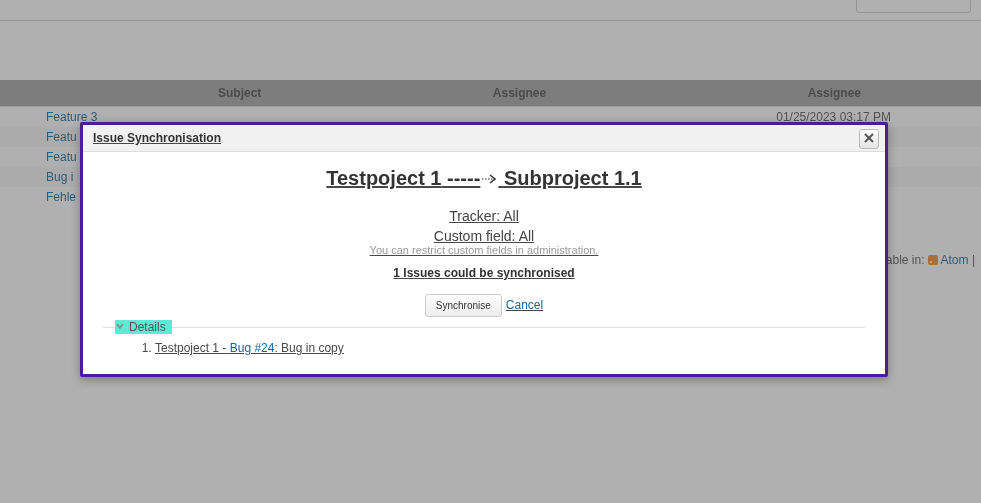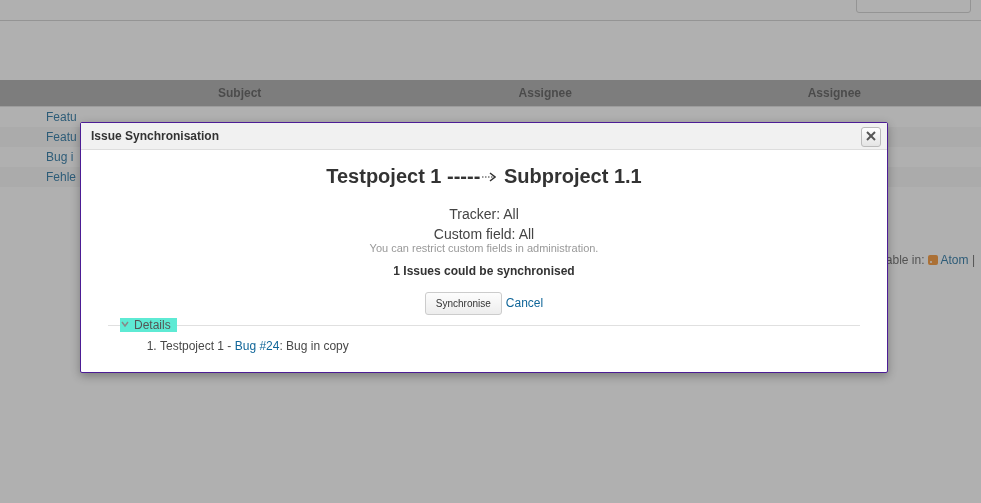--- a/index.html
+++ b/index.html
@@ -102,23 +102,24 @@
       position: absolute;
       inset: 0;
       background: rgba(80,80,80,0.45);
     }
     .dialog {
       position: absolute;
       left: 80px;
       top: 122px;
       width: 808px;
       background: #fff;
-      border: 1px solid #4c1d95;
+      border: 3px solid #4c1d95;
       border-radius: 2px;
       box-shadow: 0 3px 10px rgba(0,0,0,0.3);
+      text-decoration: underline;
     }
     .dialog-titlebar {
       background: #f1f1f1;
       border-bottom: 1px solid #ddd;
       padding: 6px 10px;
       position: relative;
       font-weight: bold;
       font-size: 12px;
       color: #333;
     }
@@ -131,21 +132,21 @@
       border: 1px solid #bbb;
       border-radius: 3px;
       background: linear-gradient(#fefefe, #e4e4e4);
       cursor: pointer;
       display: flex;
       align-items: center;
       justify-content: center;
     }
     .dialog-close svg { width: 10px; height: 10px; stroke: #555; stroke-width: 2; }
     .dialog-body {
-      padding: 14px 27px 18px;
+      padding: 14px 20px 18px;
       text-align: center;
       border-radius: 24px;
     }
     .sync-heading {
       font-size: 20px;
       font-weight: bold;
       color: #333;
       margin-bottom: 18px;
     }
     .arrow-icon {
@@ -215,20 +216,25 @@
 
 <table class="issues">
   <thead>
     <tr>
       <th class="subject">Subject</th>
       <th class="assignee">Assignee</th>
       <th class="updated">Assignee</th>
     </tr>
   </thead>
   <tbody>
+    <tr>
+      <td class="subject-cell"><a href="#">Feature 3</a></td>
+      <td></td>
+      <td class="updated-cell">01/25/2023 03:17 PM</td>
+    </tr>
     <tr>
       <td class="subject-cell"><a href="#">Featu</a></td>
       <td></td>
         <td class="updated-cell"></td>
     </tr>
     <tr>
       <td class="subject-cell"><a href="#">Featu</a></td>
       <td></td>
         <td class="updated-cell"></td>
     </tr>

